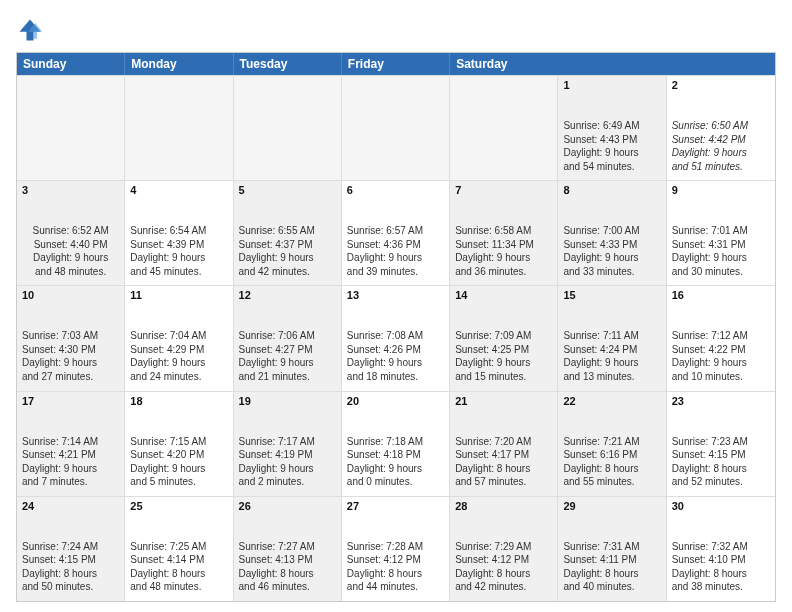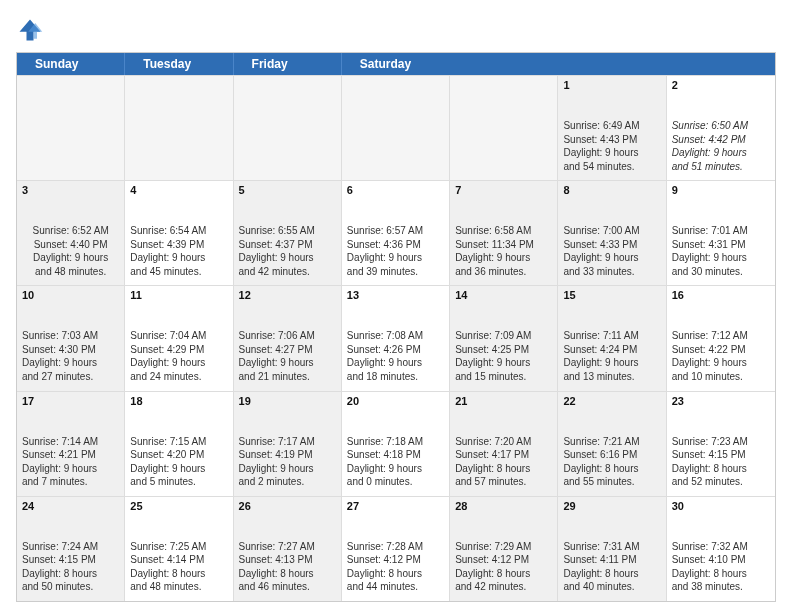--- a/index.html
+++ b/index.html
@@ -68,21 +68,21 @@
     }
     .cal-header {
       display: grid;
       grid-template-columns: repeat(7, 1fr);
       background: #2e6db4;
     }
     .cal-header-cell {
       color: #fff;
       font-size: 12px;
       font-weight: bold;
-      padding: 4px 18px;
+      padding: 4px 6px;
       text-align: left;
       border-right: 1px solid #4a85c9;
     }
     .cal-header-cell:last-child { border-right: none; }
     .cal-body {
       flex: 1;
       display: flex;
       flex-direction: column;
     }
     .cal-row {
@@ -133,20 +133,21 @@
     </div>
     <div class="title-block">
       <div class="month-title"></div>
       <div class="subtitle"></div>
     </div>
   </div>
 
   <div class="calendar">
     <div class="cal-header">
     <div class="cal-header-cell">Sunday</div>
+        <div class="cal-header-cell">Monday</div>
         <div class="cal-header-cell">Tuesday</div>
         <div class="cal-header-cell">Friday</div>
         <div class="cal-header-cell">Saturday</div>
       </div>
     <div class="cal-body">
     <div class="cal-row">
           <div class="cal-cell empty"></div>
           <div class="cal-cell empty"></div>
           <div class="cal-cell empty"></div>
           <div class="cal-cell empty"></div>

